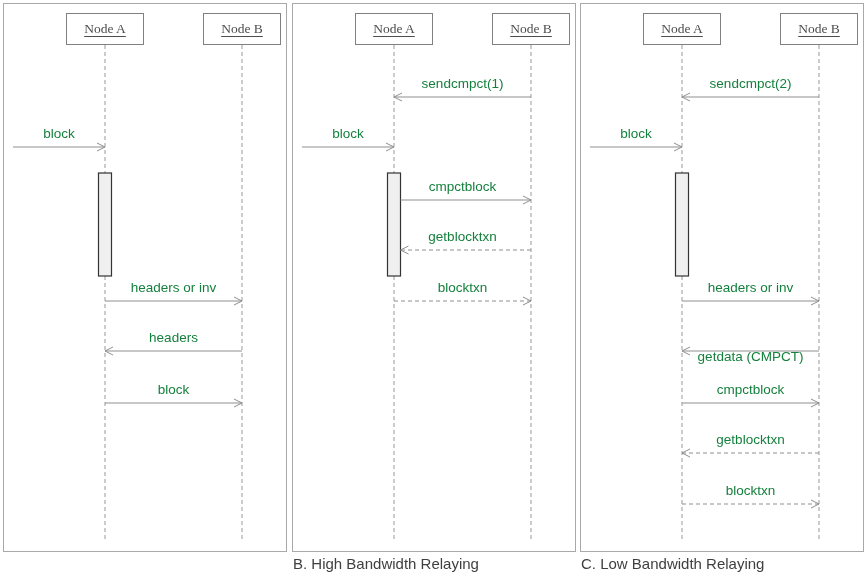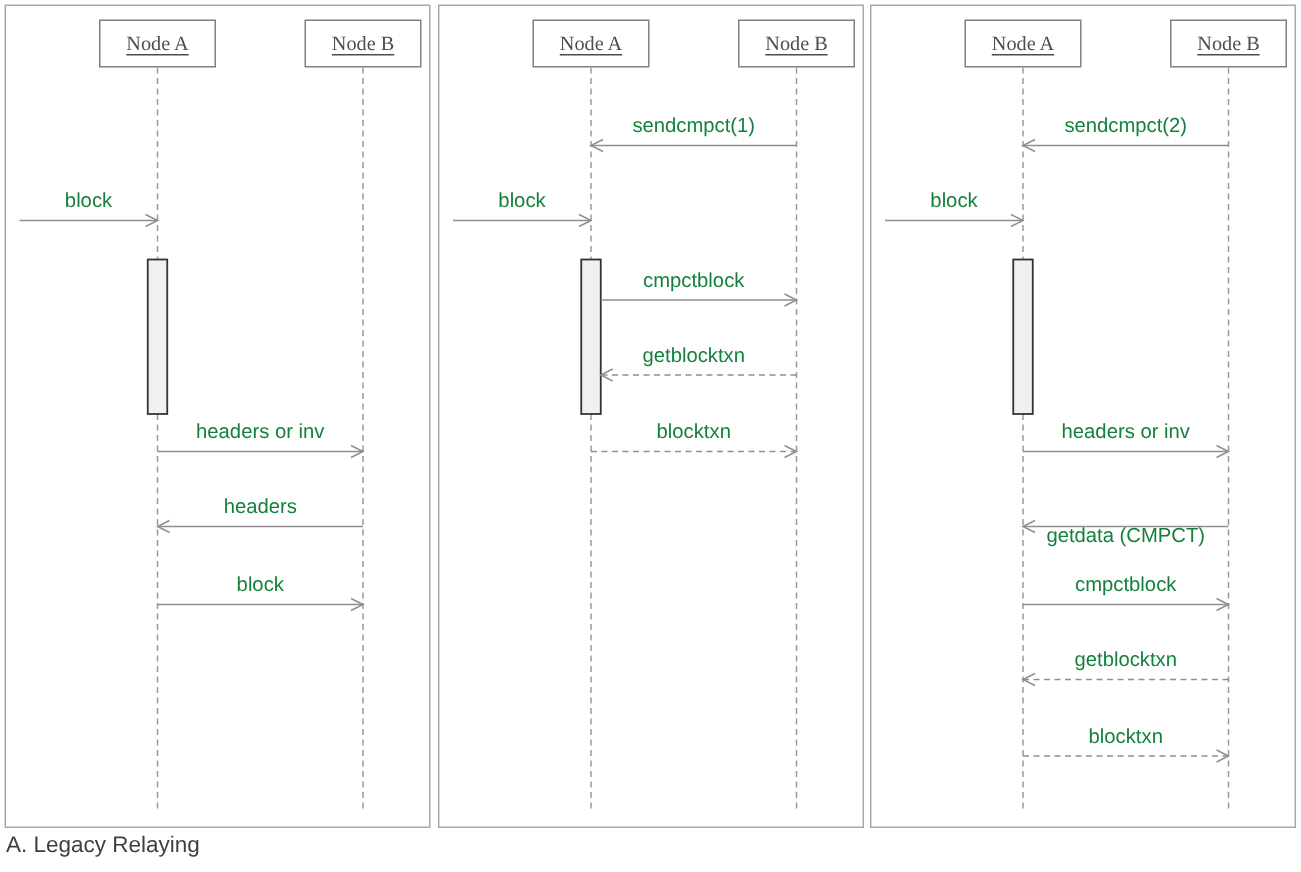--- a/index.html
+++ b/index.html
@@ -79,21 +79,20 @@
         <span>Node A</span>
       </div>
       <div class="actor-box" style="left: 199px; top: 9px; width: 78px; height: 32px;">
         <span>Node B</span>
       </div>
       <div class="msg-label" style="left: 55px; top: 121px;">block</div>
       <div class="msg-label" style="left: 169.5px; top: 275px;">headers or inv</div>
       <div class="msg-label" style="left: 169.5px; top: 325px;">headers</div>
       <div class="msg-label" style="left: 169.5px; top: 377px;">block</div>
     </div>
-    <div class="caption" style="left: 4px; top: 555px;">A. Legacy Relaying</div>
     <div class="panel" style="left: 292px; top: 3px; width: 284px; height: 549px;">
       <svg width="284" height="549">
         <line x1="101" y1="41" x2="101" y2="535" stroke="#999999" stroke-width="1" stroke-dasharray="4 3"></line>
         <line x1="238" y1="41" x2="238" y2="535" stroke="#999999" stroke-width="1" stroke-dasharray="4 3"></line>
         <rect x="94.5" y="169" width="13" height="103" fill="#f0f0f0" stroke="#333333" stroke-width="1.2"></rect>
         <line x1="238" y1="93" x2="101" y2="93" stroke="#8f8f8f" stroke-width="1"></line>
         <polyline points="109,89 101,93 109,97" fill="none" stroke="#8f8f8f" stroke-width="1"></polyline>
         <line x1="9" y1="143" x2="101" y2="143" stroke="#8f8f8f" stroke-width="1"></line>
         <polyline points="93,139 101,143 93,147" fill="none" stroke="#8f8f8f" stroke-width="1"></polyline>
         <line x1="107.5" y1="196" x2="238" y2="196" stroke="#8f8f8f" stroke-width="1"></line>
@@ -108,20 +107,21 @@
       </div>
       <div class="actor-box" style="left: 199px; top: 9px; width: 78px; height: 32px;">
         <span>Node B</span>
       </div>
       <div class="msg-label" style="left: 169.5px; top: 71px;">sendcmpct(1)</div>
       <div class="msg-label" style="left: 55px; top: 121px;">block</div>
       <div class="msg-label" style="left: 169.5px; top: 174px;">cmpctblock</div>
       <div class="msg-label" style="left: 169.5px; top: 224px;">getblocktxn</div>
       <div class="msg-label" style="left: 169.5px; top: 275px;">blocktxn</div>
     </div>
+    <div class="caption" style="left: 293px; top: 555px;">B. High Bandwidth Relaying</div>
     <div class="panel" style="left: 580px; top: 3px; width: 284px; height: 549px;">
       <svg width="284" height="549">
         <line x1="101" y1="41" x2="101" y2="535" stroke="#999999" stroke-width="1" stroke-dasharray="4 3"></line>
         <line x1="238" y1="41" x2="238" y2="535" stroke="#999999" stroke-width="1" stroke-dasharray="4 3"></line>
         <rect x="94.5" y="169" width="13" height="103" fill="#f0f0f0" stroke="#333333" stroke-width="1.2"></rect>
         <line x1="238" y1="93" x2="101" y2="93" stroke="#8f8f8f" stroke-width="1"></line>
         <polyline points="109,89 101,93 109,97" fill="none" stroke="#8f8f8f" stroke-width="1"></polyline>
         <line x1="9" y1="143" x2="101" y2="143" stroke="#8f8f8f" stroke-width="1"></line>
         <polyline points="93,139 101,143 93,147" fill="none" stroke="#8f8f8f" stroke-width="1"></polyline>
         <line x1="101" y1="297" x2="238" y2="297" stroke="#8f8f8f" stroke-width="1"></line>
@@ -142,13 +142,14 @@
         <span>Node B</span>
       </div>
       <div class="msg-label" style="left: 169.5px; top: 71px;">sendcmpct(2)</div>
       <div class="msg-label" style="left: 55px; top: 121px;">block</div>
       <div class="msg-label" style="left: 169.5px; top: 275px;">headers or inv</div>
       <div class="msg-label" style="left: 169.5px; top: 325px; margin-top: 19px;">getdata (CMPCT)</div>
       <div class="msg-label" style="left: 169.5px; top: 377px;">cmpctblock</div>
       <div class="msg-label" style="left: 169.5px; top: 427px;">getblocktxn</div>
       <div class="msg-label" style="left: 169.5px; top: 478px;">blocktxn</div>
     </div>
+    <div class="caption" style="left: 581px; top: 555px;">C. Low Bandwidth Relaying</div>
   </div>
 
 </body></html>

